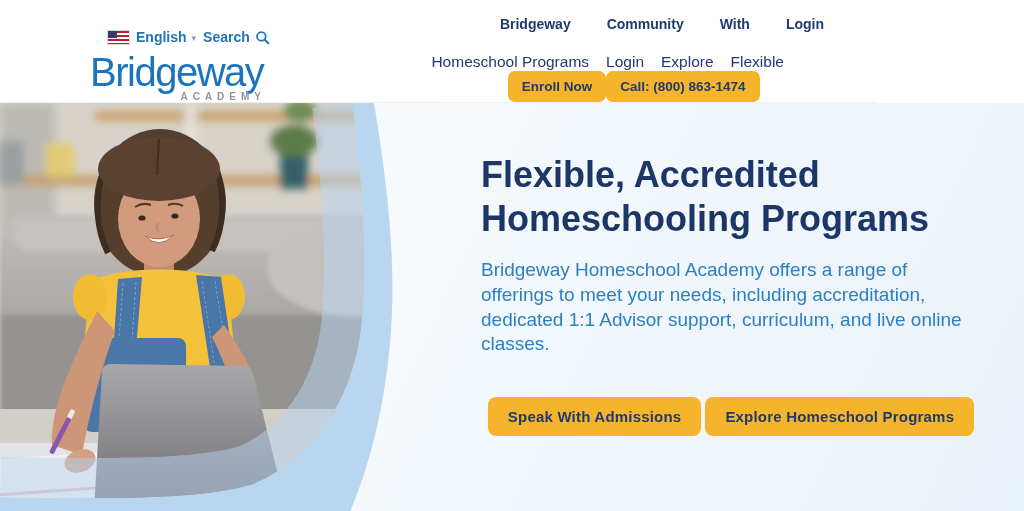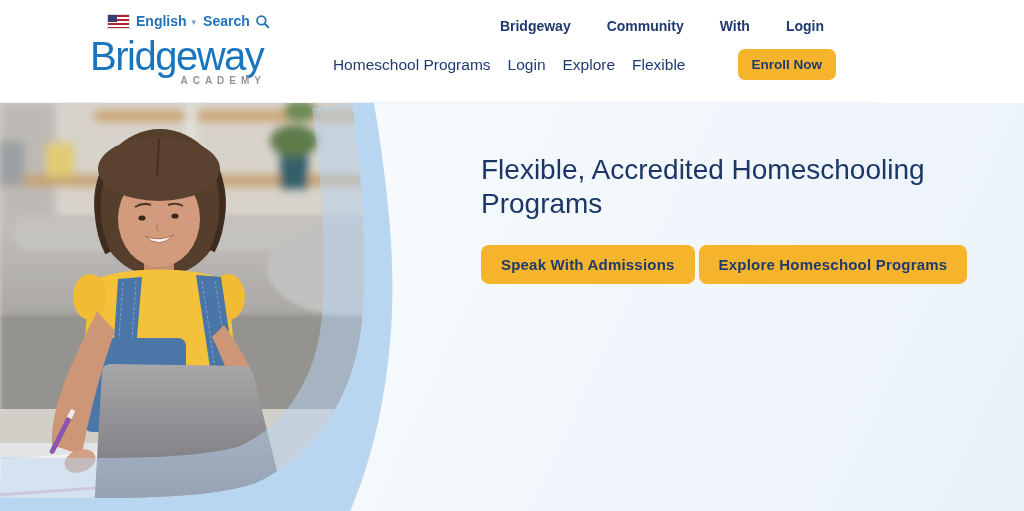--- a/index.html
+++ b/index.html
@@ -5,57 +5,58 @@
   * { box-sizing: border-box; margin: 0; padding: 0; }
   html,body { width:1024px; height:511px; overflow:hidden; }
   body { font-family:"Liberation Sans","DejaVu Sans",sans-serif; background:#fff; }
 
   
   .header {
     width:876px; height:103px; background:#fff;
     display:flex; justify-content:space-between;
     padding:12px 40px 0 90px;
     border-bottom:1px solid #eef2f6;
+    align-items:flex-end;
   }
   .header-col-left { display:flex; flex-direction:column; }
   .topbar-left { display:flex; align-items:center; gap:7px; margin-left:18px; height:18px; }
   .flag { width:21px; height:13px; position:relative; display:inline-block;
           background:repeating-linear-gradient(180deg,#b22234 0 2px,#ffffff 2px 4px);
           box-shadow:0 0 0 1px #d8dce2; }
   .flag i { position:absolute; left:0; top:0; width:9px; height:7px; background:#3c3b6e; display:block; }
   .lang, .search { display:flex; align-items:center; gap:5px; color:#2273BA; font-size:14px;
           font-weight:700; cursor:pointer; text-decoration:none; }
   .caret { font-size:9px; color:#7d9cc4; margin-top:2px; }
   .search-icon { width:15px; height:15px; margin-top:1px; }
 
   .logo { display:inline-flex; flex-direction:column; margin-top:5px; cursor:pointer; width:182px; }
   .logo-main { font-size:40px; font-weight:400; color:#1B75BC; letter-spacing:-1.5px; line-height:1.05; }
   .logo-sub  { font-size:10px; font-weight:700; color:#8E959E; letter-spacing:5px; align-self:flex-end; margin:-2px 6px 0 0; }
 
   .header-col-right { display:flex; flex-direction:column; align-items:flex-end; }
   .utilnav { display:flex; gap:36px; margin:6px 12px 0 0; }
   .utilnav a { color:#1E3A6E; font-size:14px; font-weight:700; text-decoration:none; cursor:pointer; }
-  .mainrow { display:flex; align-items:center; margin-top:15px; }
+  .mainrow { display:flex; align-items:center; margin-top:21px;flex-direction:column; }
   .mainnav { display:flex; gap:17px; margin-right:52px; }
   .mainnav a { color:#1F3A70; font-size:15.5px; font-weight:500; text-decoration:none; cursor:pointer; }
   .header-ctas { display:flex; gap:0; }
 
   .btn { background:#F6B42C; color:#1E3A6E; border:none; border-radius:7px;
          font-family:inherit; font-weight:700; cursor:pointer; white-space:nowrap; }
   .btn-sm { font-size:13.5px; padding:8px 14px; }
   .btn-lg { font-size:15px; padding:11px 20px; border-radius:8px; letter-spacing:.2px; }
 
   
   .hero { position:relative; width:1024px; height:408px;
           background:linear-gradient(115deg,#fdfeff 0%,#f3f8fc 50%,#e9f1f8 100%); }
   .hero-photo { position:absolute; left:0; top:0; width:450px; height:408px; }
   .hero-content { position:absolute; left:481px; top:50px; width:500px; }
-  .hero-content h1 { width:480px; font-size:28px; font-weight:400; color:#1C3767; line-height:1.22; }
+  .hero-content h1 { width:480px; font-size:36px; font-weight:700; color:#1C3767; line-height:1.22; }
   .hero-content p  { width:490px; font-size:19px; color:#2B7FC3; line-height:1.31; margin-top:17px; }
-  .cta-row { display:flex; gap:4px; margin-top:24px; }
+  .cta-row { display:flex; gap:4px; margin-top:40px;justify-content:center; }
 </style>
 </head>
 <body>
 
 <header class="header">
   <div class="header-col-left">
     <div class="topbar-left">
       <span class="flag">
           <i></i>
         </span>
@@ -85,20 +86,21 @@
     </nav>
     <div class="mainrow">
       <nav class="mainnav">
         <a>Homeschool Programs</a>
         <a>Login</a>
         <a>Explore</a>
         <a>Flexible</a>
       </nav>
       <div class="header-ctas">
         <button class="btn btn-sm">Enroll Now</button>
+        <button class="btn btn-sm">Call: (800) 863-1474</button>
       </div>
     </div>
   </div>
 </header>
 
 <section class="hero">
 
   <div class="hero-photo">
     <svg viewBox="0 0 450 408" width="450" height="408">
       <defs>
@@ -194,18 +196,19 @@
           </g>
         </g>
 
         <path fill="none" stroke="rgba(184,212,242,0.5)" stroke-width="80" d="M352,0 C362,80 368,155 361,225 C352,298 312,356 253,381 C200,397 110,396 0,394"></path>
       </g>
     </svg>
   </div>
 
   <div class="hero-content">
     <h1>Flexible, Accredited Homeschooling Programs</h1>
+    <p>Bridgeway Homeschool Academy offers a range of offerings to meet your needs, including accreditation, dedicated 1:1 Advisor support, curriculum, and live online classes.</p>
     <div class="cta-row">
       <button class="btn btn-lg">Speak With Admissions</button>
       <button class="btn btn-lg">Explore Homeschool Programs</button>
     </div>
   </div>
 </section>
 
 </body></html>

